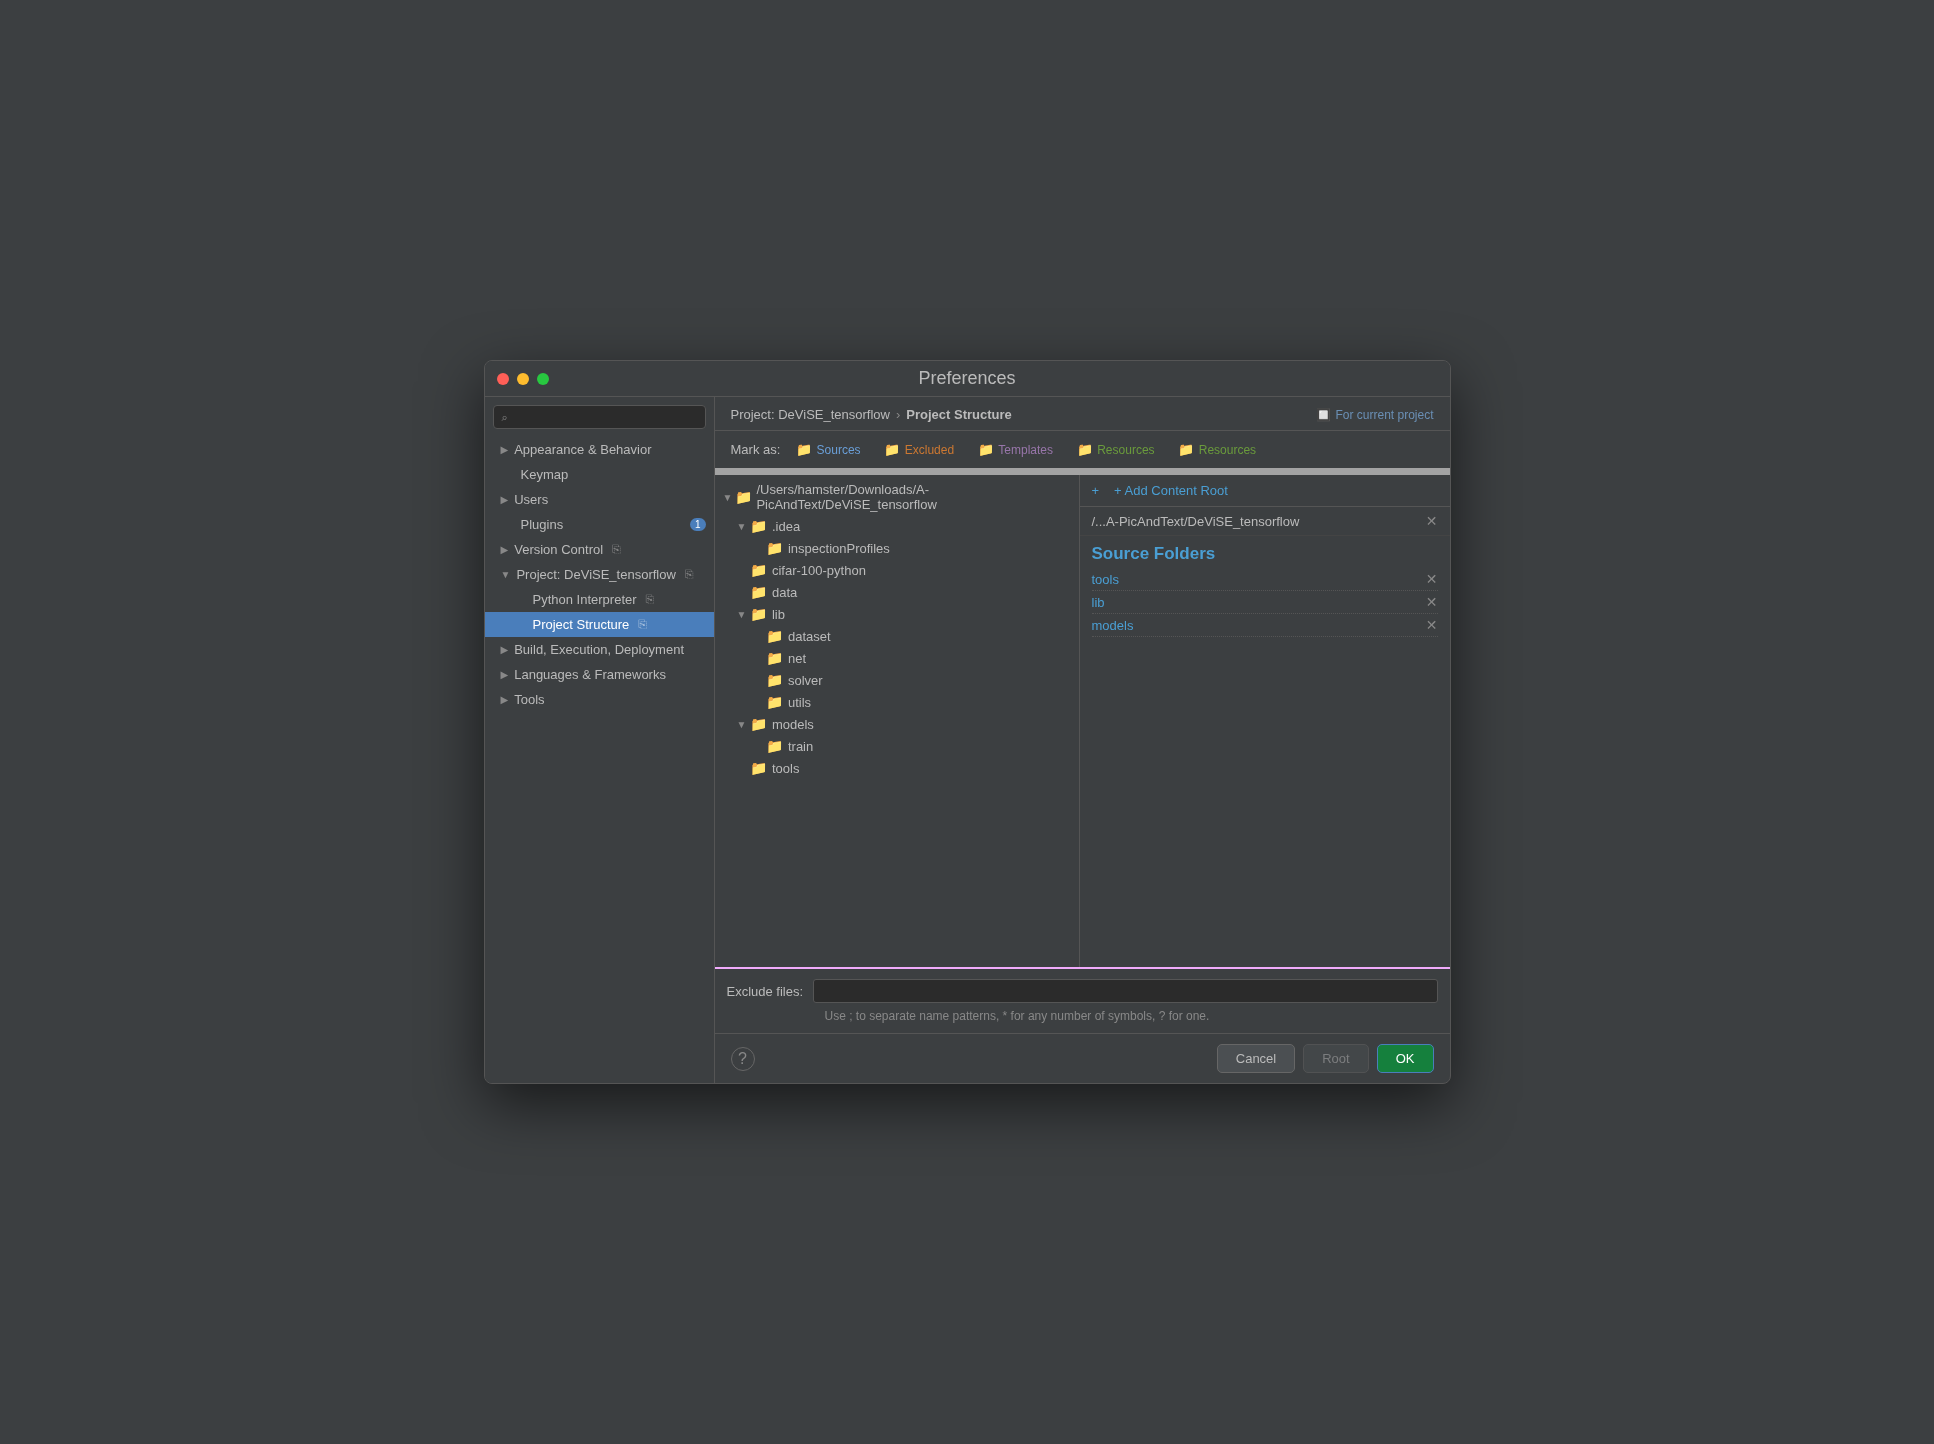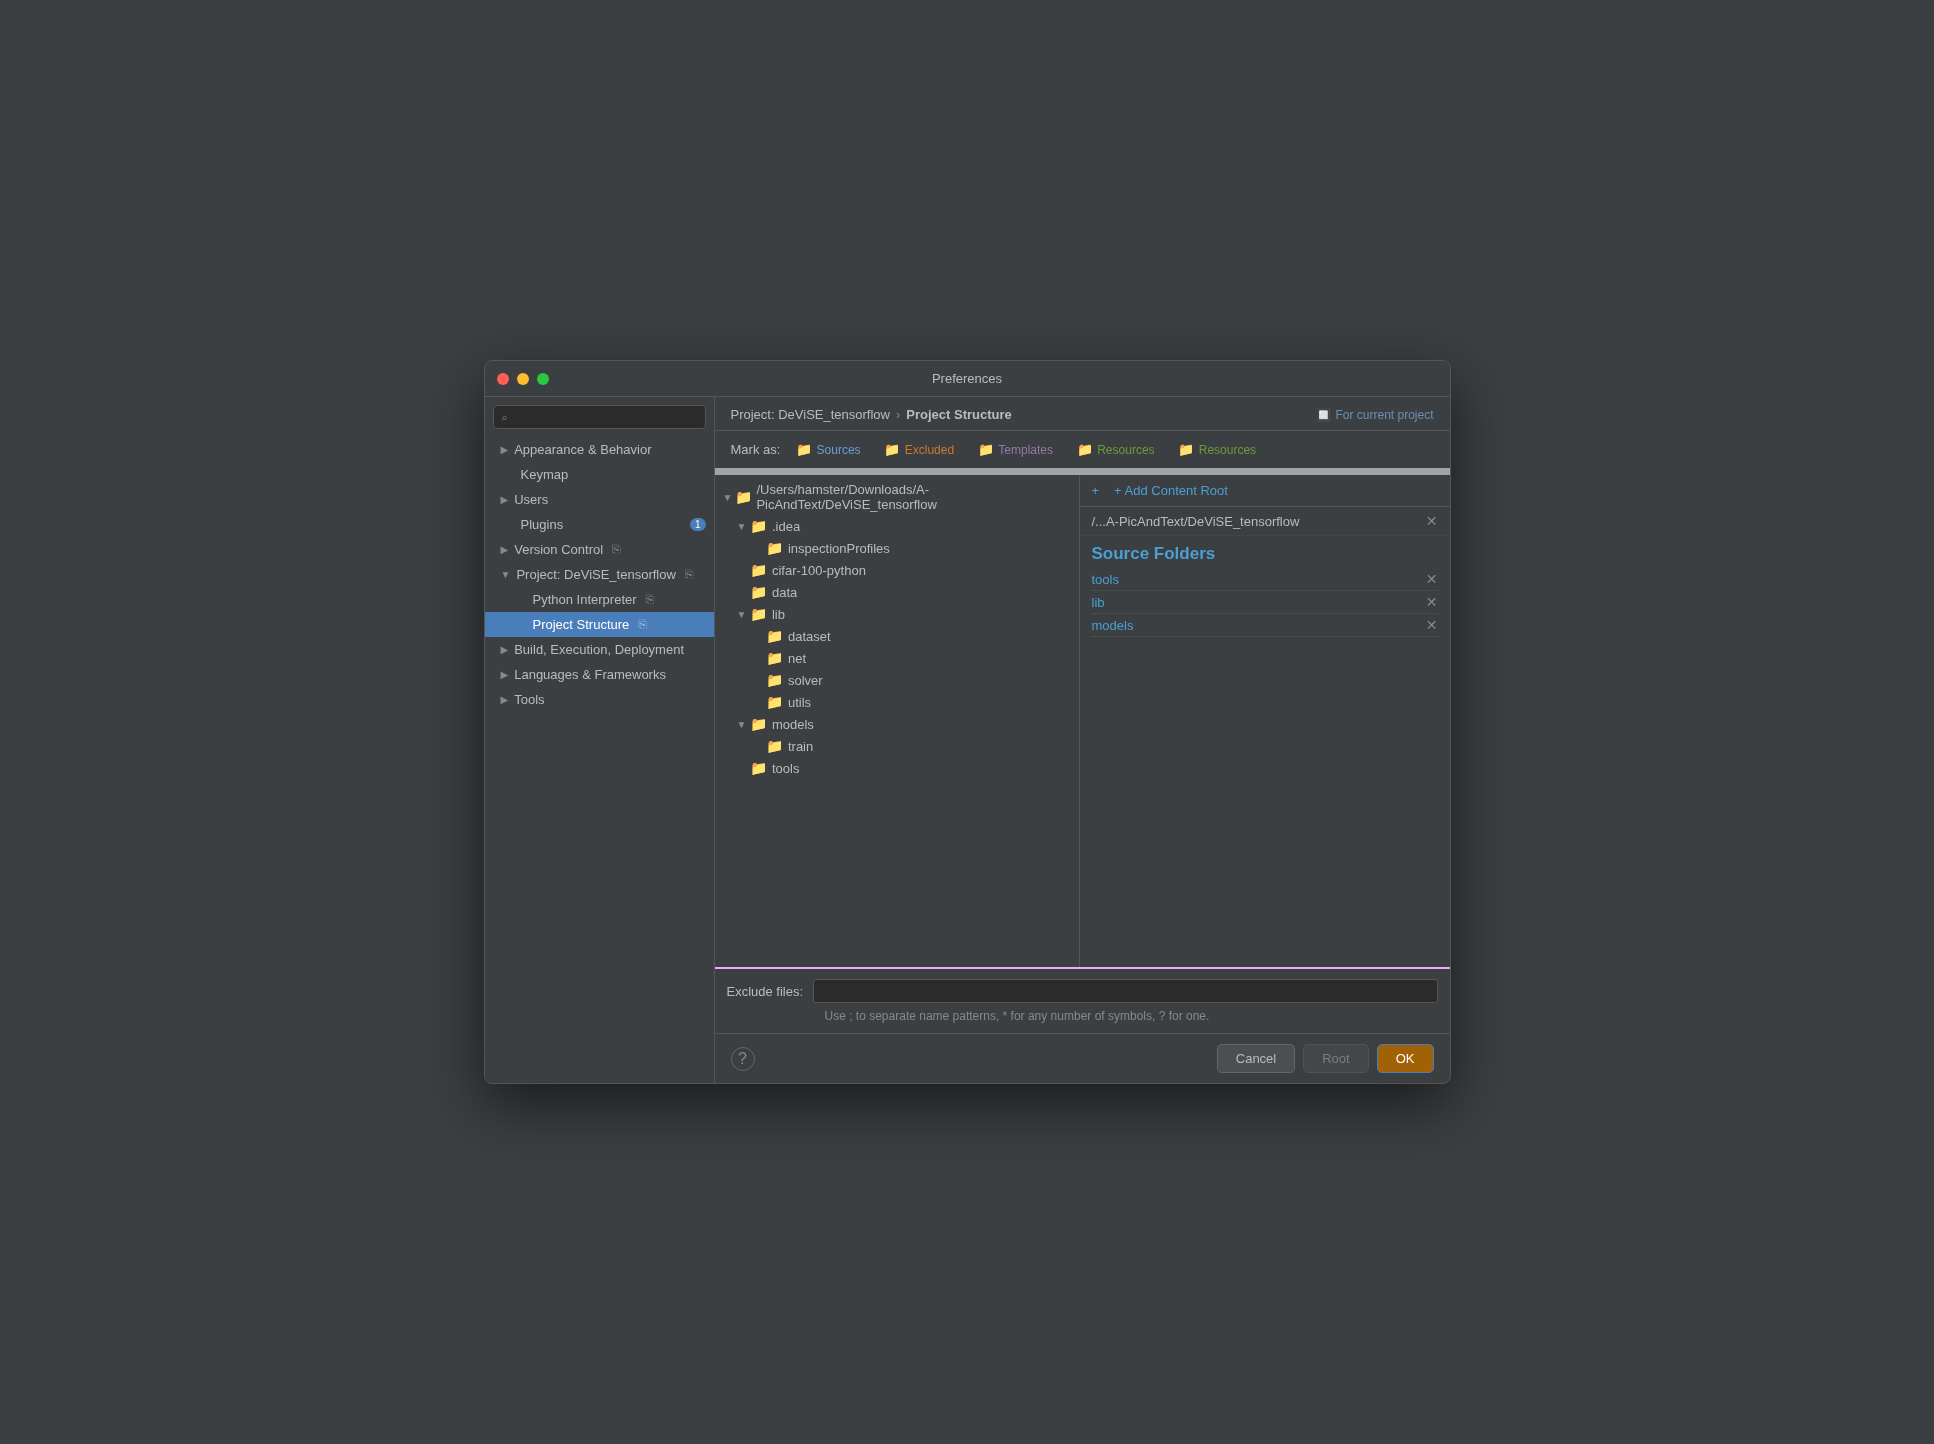--- a/index.html
+++ b/index.html
@@ -43,21 +43,21 @@
     .wc {
       width: 12px;
       height: 12px;
       border-radius: 50%;
     }
     .wc-close { background: #ff5f57; }
     .wc-min { background: #febc2e; }
     .wc-max { background: #28c840; }
     .titlebar-title {
       color: #bbbbbb;
-      font-size: 13px;
+      font-size: 18px;
     }
     .main-content {
       display: flex;
       flex: 1;
       overflow: hidden;
     }
     .sidebar {
       width: 230px;
       background: #3c3f41;
       border-right: 1px solid #555;
@@ -279,21 +279,21 @@
     .btn {
       padding: 6px 18px;
       border-radius: 5px;
       font-size: 13px;
       cursor: pointer;
       border: 1px solid #666;
       background: #4b4f52;
       color: #bbbbbb;
     }
     .btn-primary {
-      background: #a16207;
+      background: #15803d;
       color: white;
       border-color: #4a7ebb;
     }
     .btn-disabled {
       opacity: 0.5;
       cursor: default;
     }
   </style>
 </head>
 <body>

